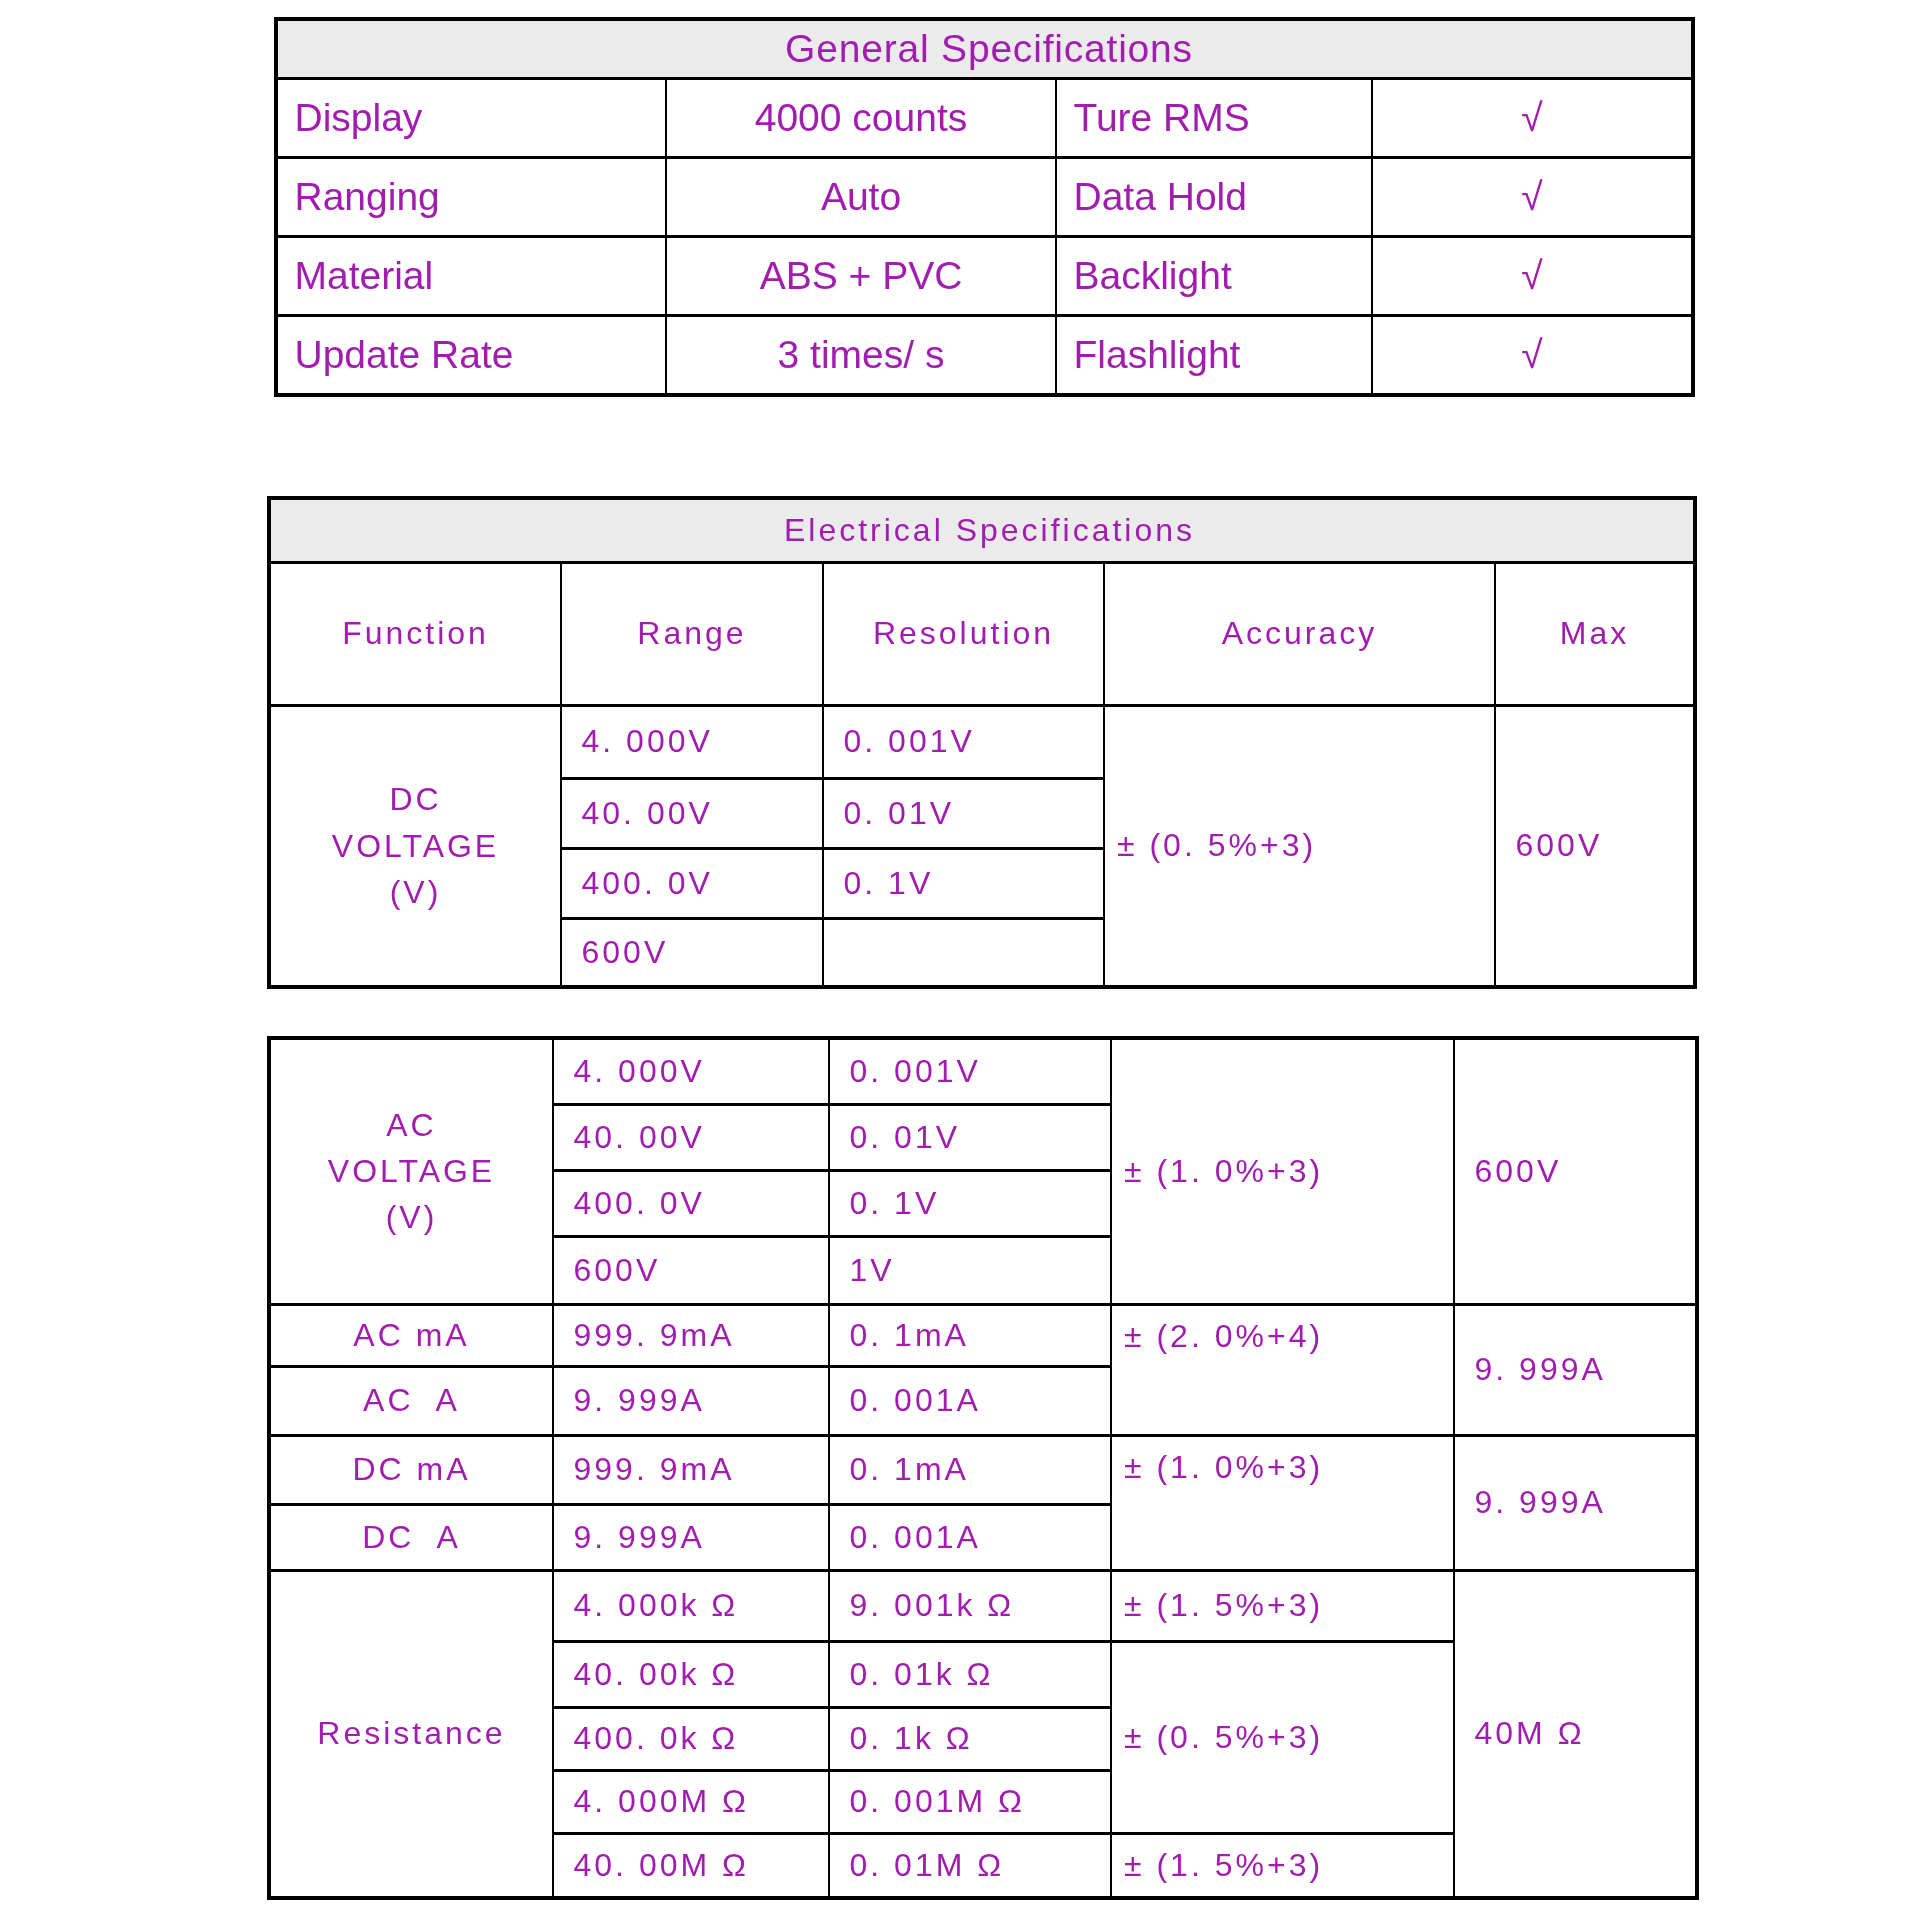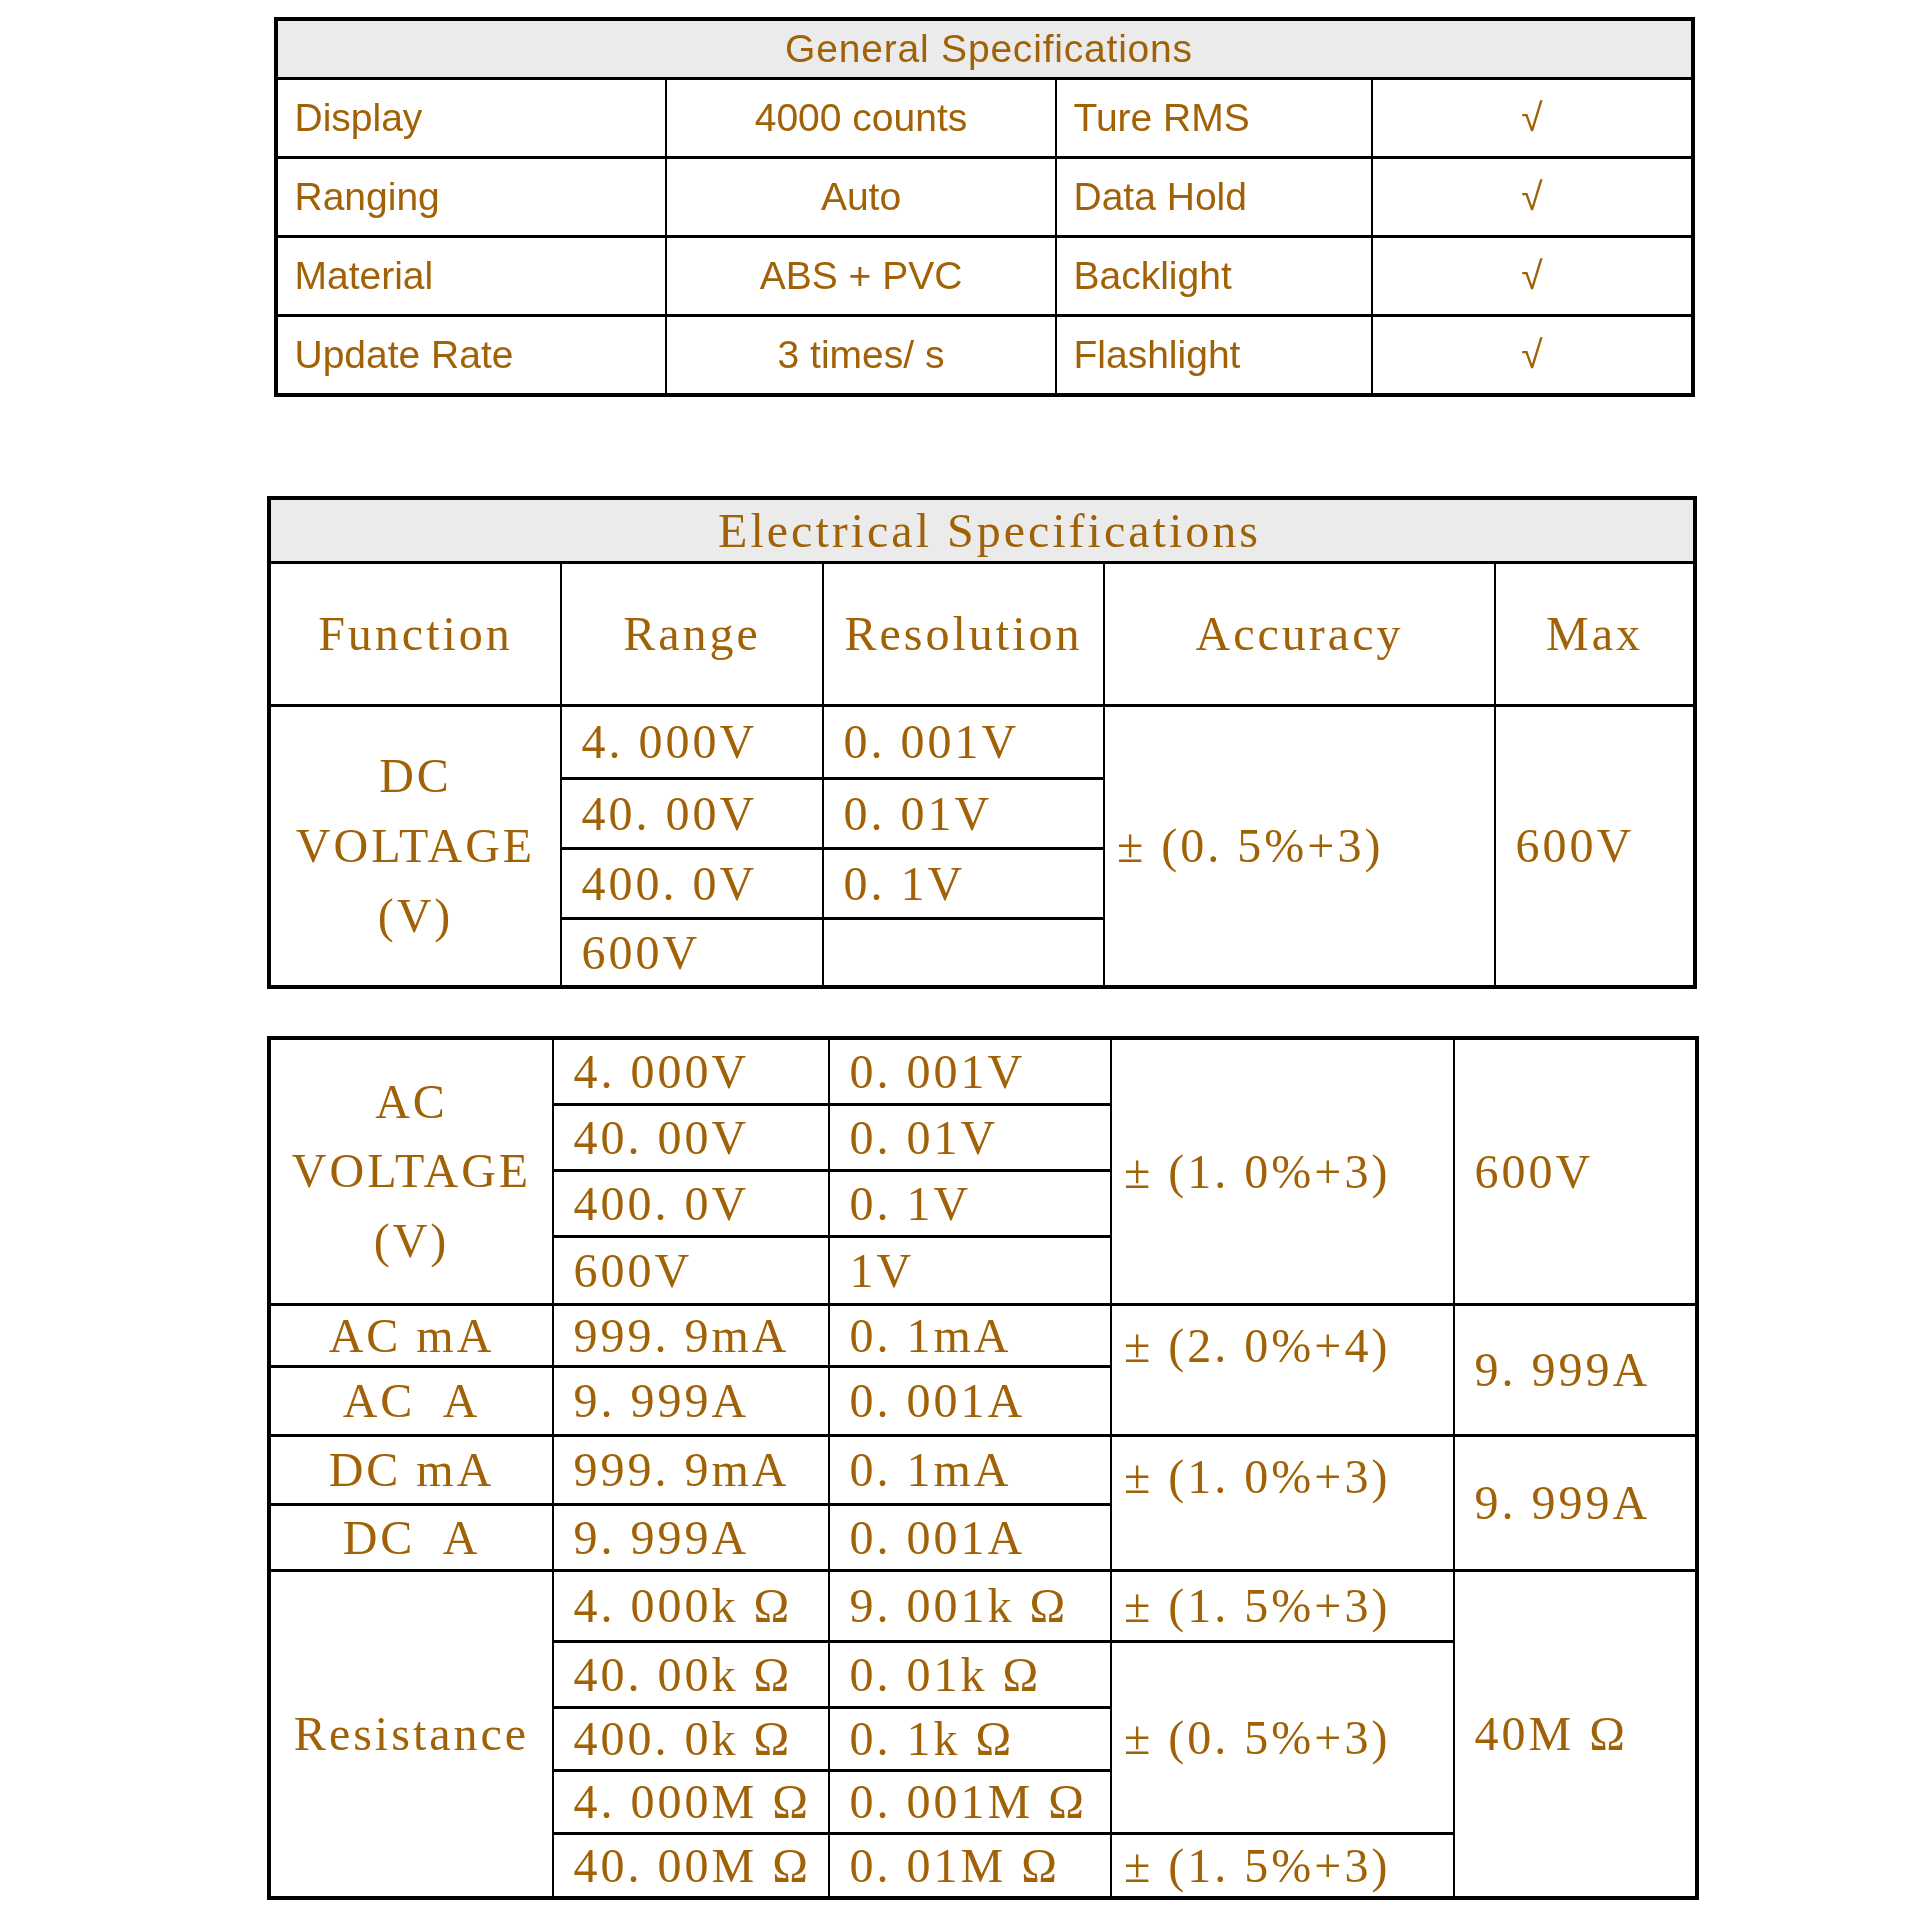--- a/index.html
+++ b/index.html
@@ -3,21 +3,21 @@
 <meta charset="utf-8">
 <style>
   * { box-sizing: border-box; }
   html, body { margin: 0; padding: 0; background: #ffffff; }
   .page {
     position: relative;
     width: 1924px;
     height: 1924px;
     background: #ffffff;
     overflow: hidden;
-    color: #a16207;
+    color: #a21caf;
     font-family: "Liberation Sans", sans-serif;
   }
   table.spec {
     position: absolute;
     border-collapse: collapse;
     table-layout: fixed;
     background: #ffffff;
   }
   .spec td {
     border: 2.3px solid #000;
@@ -40,22 +40,22 @@
 
   
   .t1 { left: 274px; top: 17.3px; width: 1417px; }
   .t1 td { font-size: 39px; padding: 0 7.5px 0 16.5px; }
   .t1 td.c { text-align: center; padding: 16px; }
   .t1 td.ml { white-space: pre-line; line-height: 1.28; }
   .t1 td.chk { text-align: center; padding: 0; font-size: 39px; }
 
   
   .mono td {
-    font-family: Liberation Serif, serif;
-    font-size: 48px;
+    font-family: Liberation Sans, sans-serif;
+    font-size: 32px;
     letter-spacing: 3px;
     padding: 0 4.5px 0 19.5px;
   }
   .t2 { left: 267px; top: 496px; width: 1426px; }
   .t3 { left: 267px; top: 1036px; width: 1427px; }
   .mono td.hd { text-align: center; padding: 0 19.5px; line-height: 1.7; }
   .mono td.brk { word-break: break-all; }
   .mono td.func { text-align: center; padding: 0; white-space: pre-line; line-height: 1.45; }
   .mono td.funcp { text-align: center; padding: 0; white-space: pre; }
   .mono td.acc { padding-left: 12px; }

